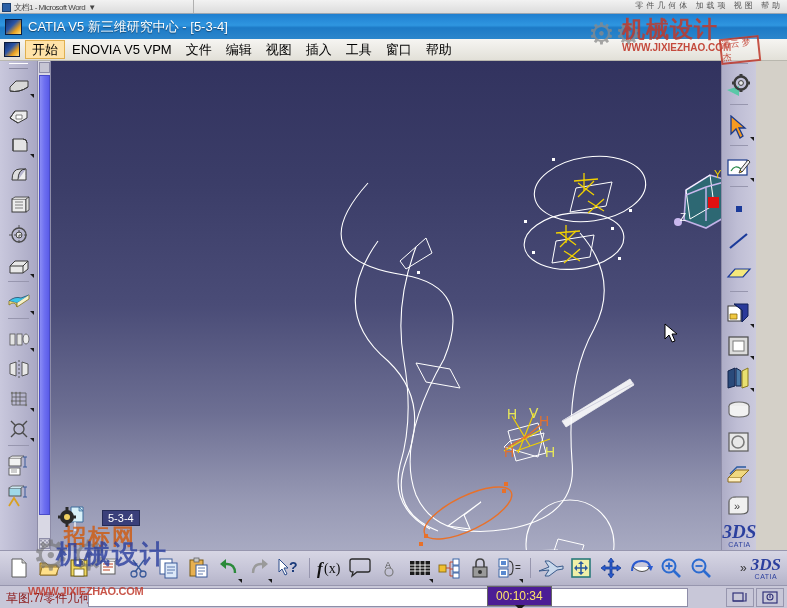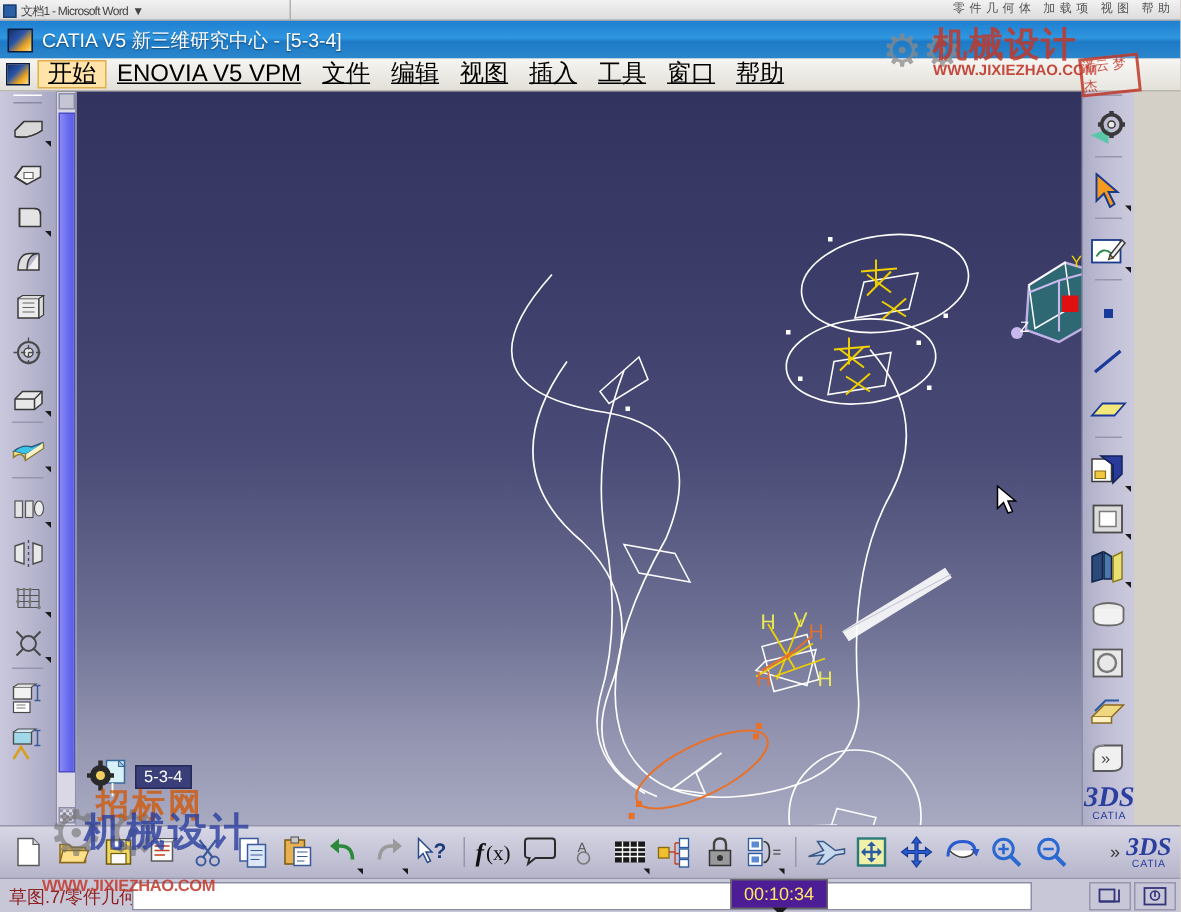--- a/index.html
+++ b/index.html
@@ -57,23 +57,22 @@
     border-bottom: 1px solid #b9b7ae;
     display: flex; align-items: center; padding-left: 4px;
     overflow: hidden;
   }
   .menu-icon {
     width: 16px; height: 15px; margin-right: 5px; flex: 0 0 auto;
     background: linear-gradient(135deg,#13306b 0%, #2a55a8 40%, #e8a020 70%, #ffe080 100%);
     border: 1px solid #0a1c3e;
   }
   .menu-item {
-    font-size: 16px; color: #000; padding: 2px 7px; white-space: nowrap;
+    font-size: 13px; color: #000; padding: 2px 7px; white-space: nowrap;
     line-height: 15px;
-    text-decoration: underline;
   }
   .menu-item.start {
     background: #ffe3a8; border: 1px solid #e0b050; padding: 1px 6px;
   }
 
   
   .left-toolbar {
     position: absolute; left: 0; top: 61px; width: 38px; height: 489px;
     background: linear-gradient(90deg,#c9c8dd,#b8b7cf 55%,#a9a8c4);
     border-right: 1px solid #8e8da8;
@@ -141,21 +140,21 @@
   }
   .vp-scroll .dn {
     position: absolute; left: 1px; bottom: 1px; width: 11px; height: 11px;
     background: repeating-conic-gradient(#9a99ae 0% 25%, #d9d8e4 0% 50%) 0/4px 4px;
     border: 1px solid #8e8da8;
   }
 
   
   .tree-item {
     position: absolute; left: 58px; top: 505px;
-    display: flex; align-items: center; gap: 2px; z-index: 6;
+    display: flex; align-items: center; gap: 14px; z-index: 6;
   }
   .tree-label {
     background: #3a3f7a; color: #fff; font-size: 11px;
     padding: 1px 5px; border: 1px solid #242a55;
   }
 
   .mouse-cursor { position: absolute; left: 664px; top: 323px; z-index: 9; }
 
   
   .bottom-toolbar {

